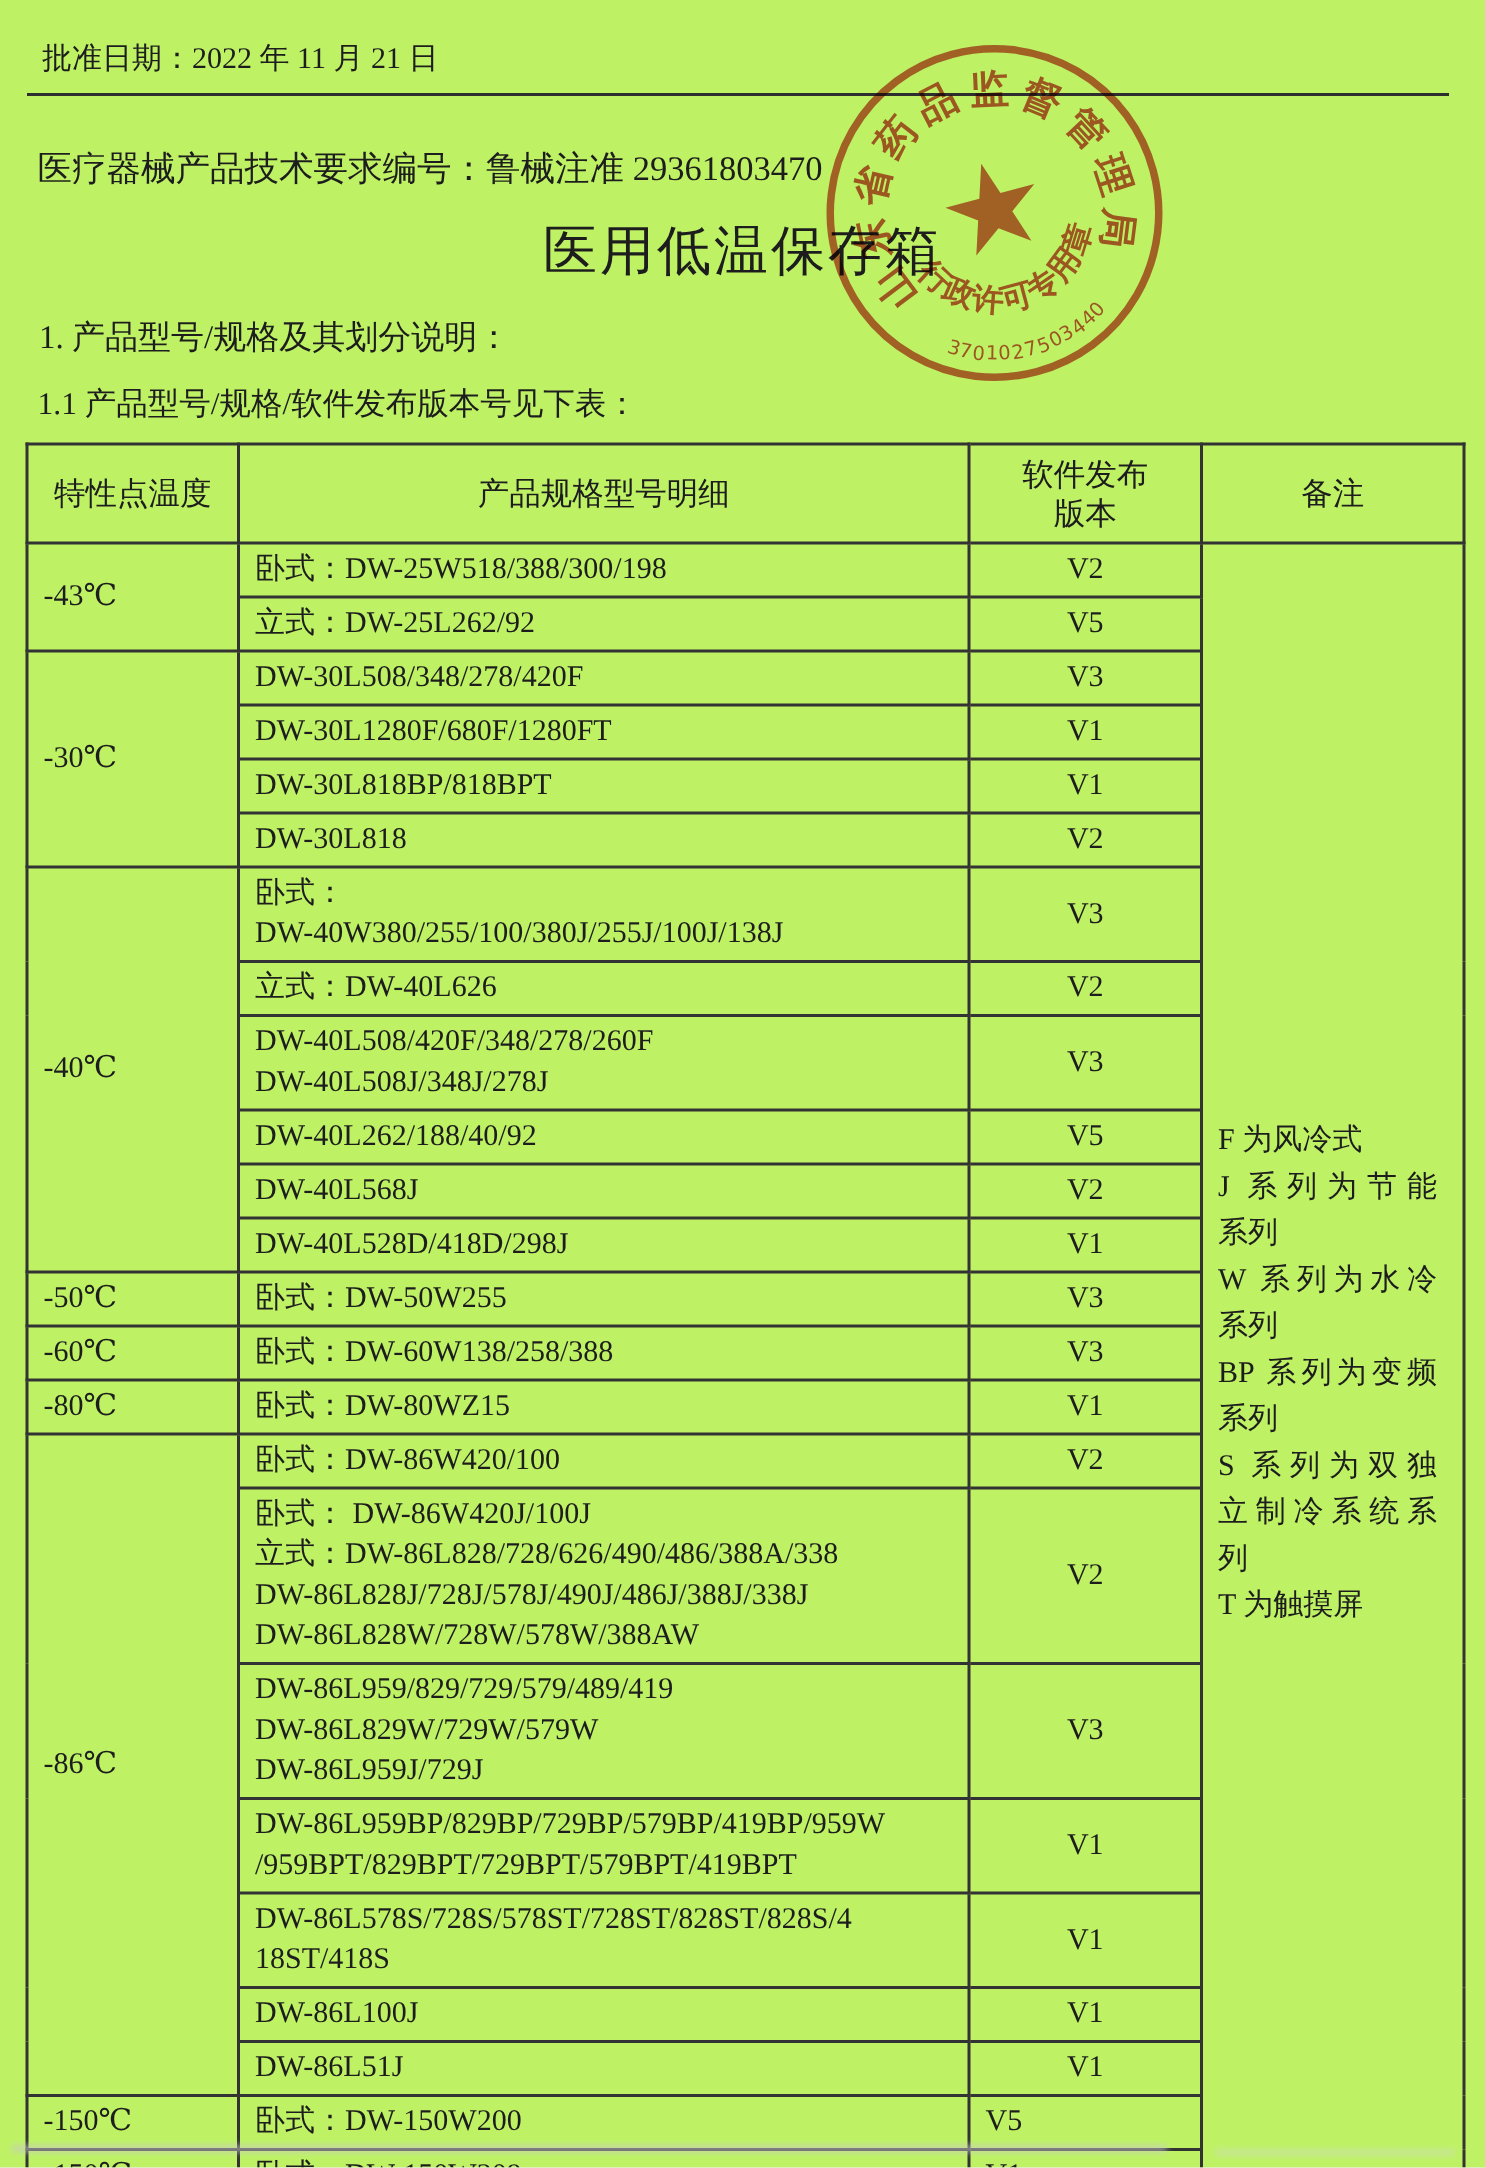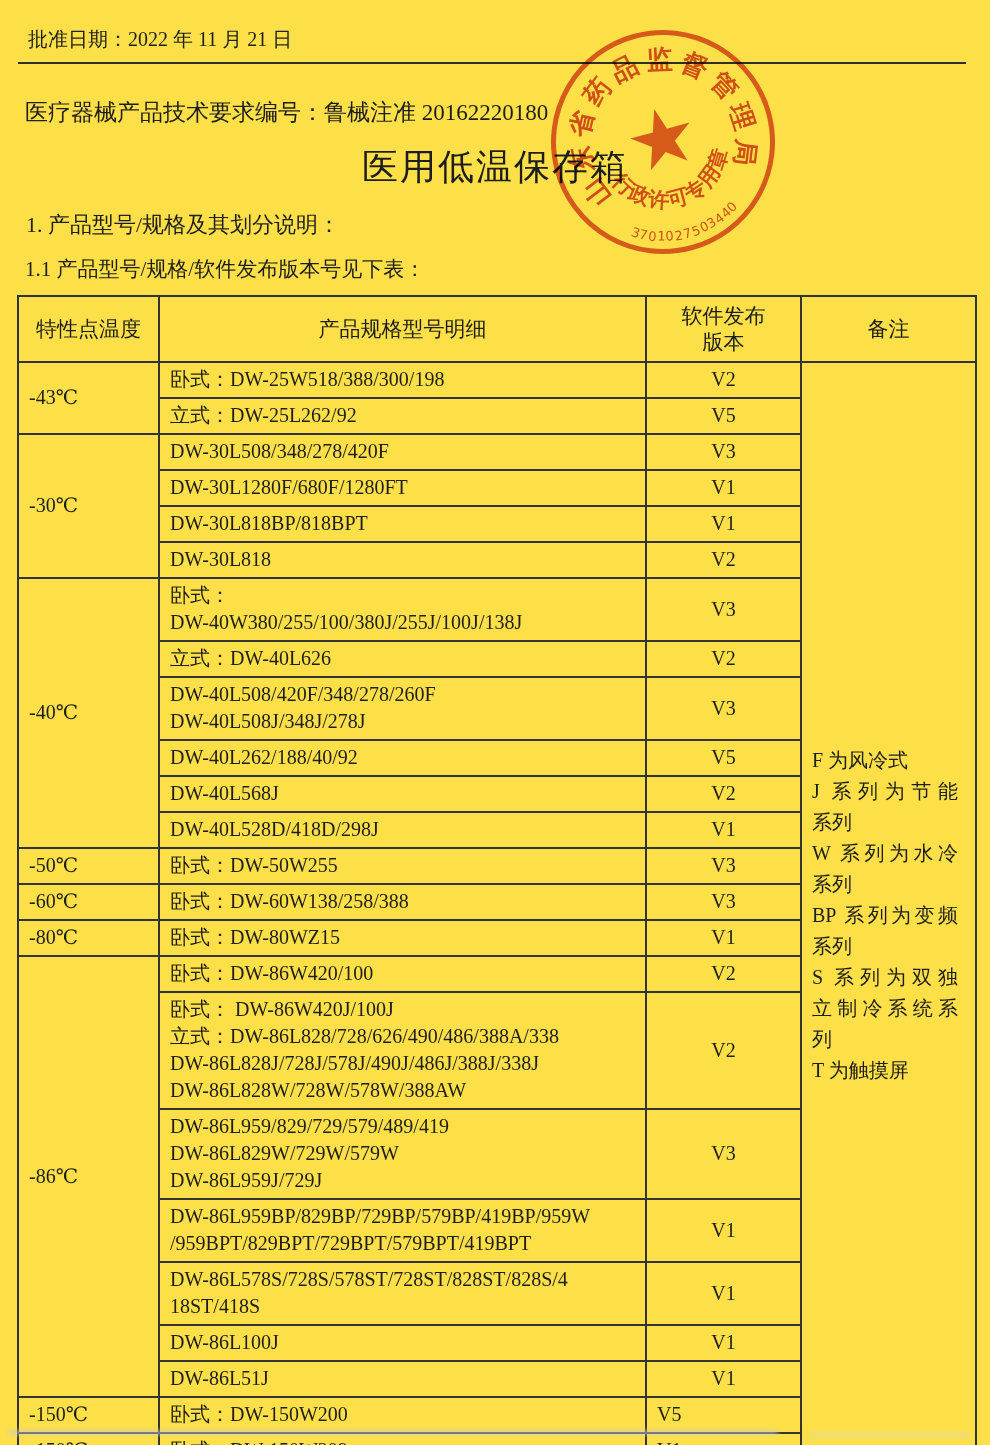--- a/index.html
+++ b/index.html
@@ -1,18 +1,18 @@
 <!DOCTYPE html>
 <html><head>
 <meta charset="utf-8">
 <style>
   html,body { margin:0; padding:0; background:#e9e9e9; }
   .page {
     position:relative; width:990px; height:1445px; overflow:hidden;
-    background:#fde047; color:#1d1d1d;
+    background:#bef264; color:#1d1d1d;
     font-family:"Liberation Serif","DejaVu Serif",serif;
   }
   .approval-line { margin:26px 0 0 28px; font-size:20px; line-height:26px; }
   .top-rule { border:none; border-top:2px solid #2e2e2e; width:948px; margin:10px 0 0 18px; }
   .doc-number { margin:34px 0 0 25px; font-size:23px; line-height:30px; }
   .doc-title { margin:16px 0 0 0; text-align:center; font-size:36px; font-weight:normal; letter-spacing:2px; line-height:46px; }
   .section-1 { margin:20px 0 16px 26px; font-size:22px; line-height:29px; }
   .section-1-1 { margin:14px 0 0 25px; font-size:21px; line-height:28px; }
 
   table.spec { border-collapse:collapse; table-layout:fixed; width:958px; margin:12px 0 0 17px; }
@@ -49,21 +49,21 @@
   .scan-smear { position:absolute; left:8px; top:1430px; width:770px; height:5px; background:#c9c9c9; filter:blur(2px); opacity:.65; }
   .scan-smear2 { position:absolute; left:810px; top:1433px; width:160px; height:4px; background:#d4d4d4; filter:blur(2px); opacity:.5; }
 </style>
 </head>
 <body>
 
 <div class="page">
 
   <div class="approval-line">批准日期：2022 年 11 月 21 日</div>
   <hr class="top-rule">
-  <div class="doc-number">医疗器械产品技术要求编号：鲁械注准 20162220180</div>
+  <div class="doc-number">医疗器械产品技术要求编号：鲁械注准 29361803470</div>
   <div class="doc-title">医用低温保存箱</div>
   <div class="section-1">1.  产品型号/规格及其划分说明：</div>
   <div class="section-1-1">1.1 产品型号/规格/软件发布版本号见下表：</div>
 
   <table class="spec" id="spec-table">
     <colgroup>
       <col style="width:141px">
         <col style="width:487px">
         <col style="width:155px">
         <col style="width:175px">

